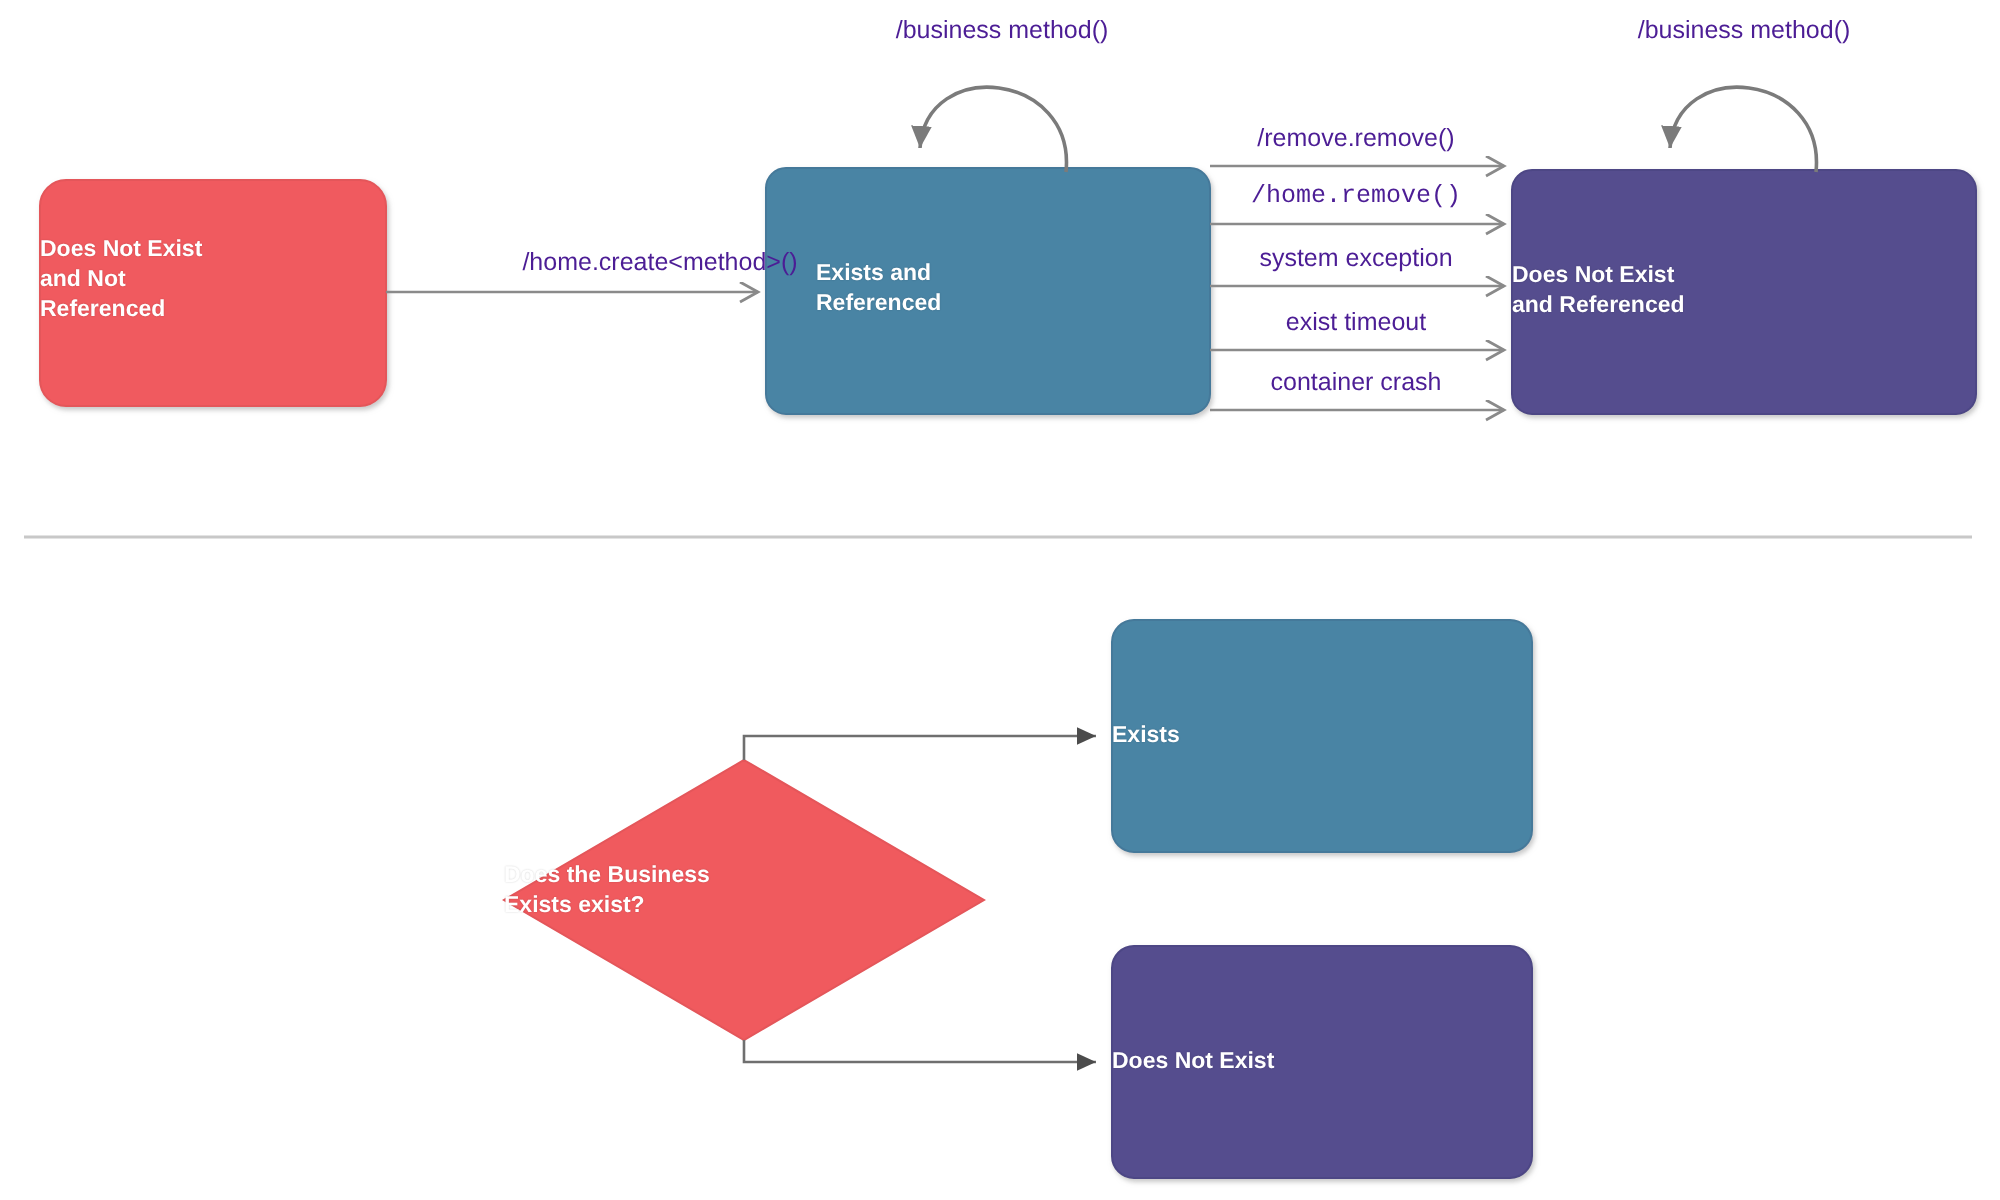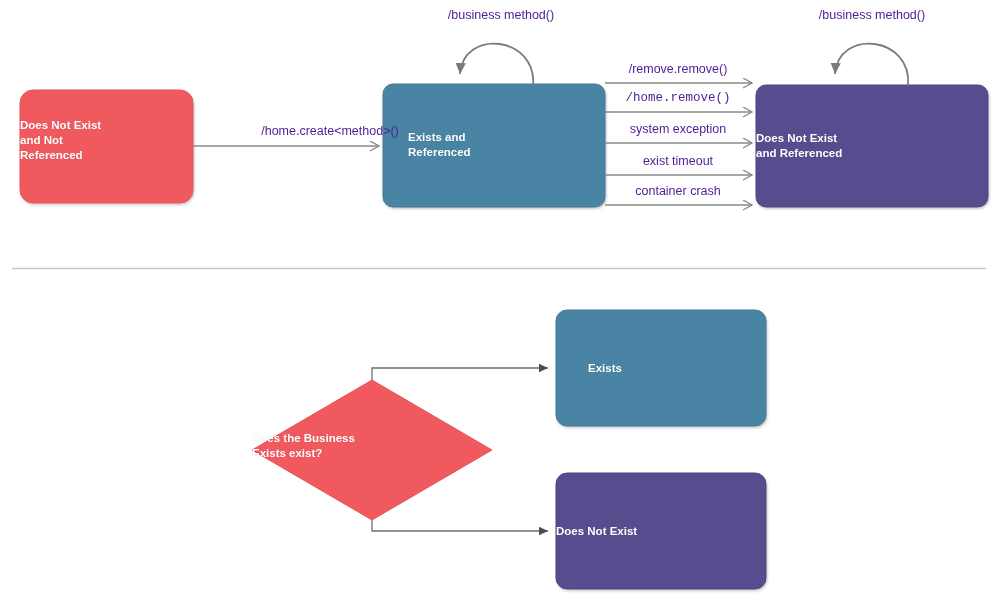--- a/index.html
+++ b/index.html
@@ -102,21 +102,21 @@
 
 <div class="node-label" style="left:383px; top:130px; width:222px;padding-left:25px;">Exists and
 Referenced</div>
 
 <div class="node-label" style="left:756px; top:131px; width:232px;">Does Not Exist
 and Referenced</div>
 
 <div class="node-label" style="left:252px; top:431px; width:240px;">Does the Business
 Exists exist?</div>
 
-<div class="node-label" style="left:556px; top:361px; width:210px;padding-left:32px;">Exists</div>
+<div class="node-label" style="left:556px; top:361px; width:210px;">Exists</div>
 
 <div class="node-label" style="left:556px; top:524px; width:210px;">Does Not Exist</div>
 
 <div class="edge-label" style="left:193px; top:124px; width:186px;margin-left:44px;">/home.create&lt;method&gt;()</div>
 
 <div class="edge-label" style="left:603px; top:62px; width:150px;">/remove.remove()</div>
 
 <div class="edge-label" style="left:603px; top:91px; width:150px;font-family:Liberation Mono, monospace;">/home.remove()</div>
 
 <div class="edge-label" style="left:603px; top:122px; width:150px;">system exception</div>

